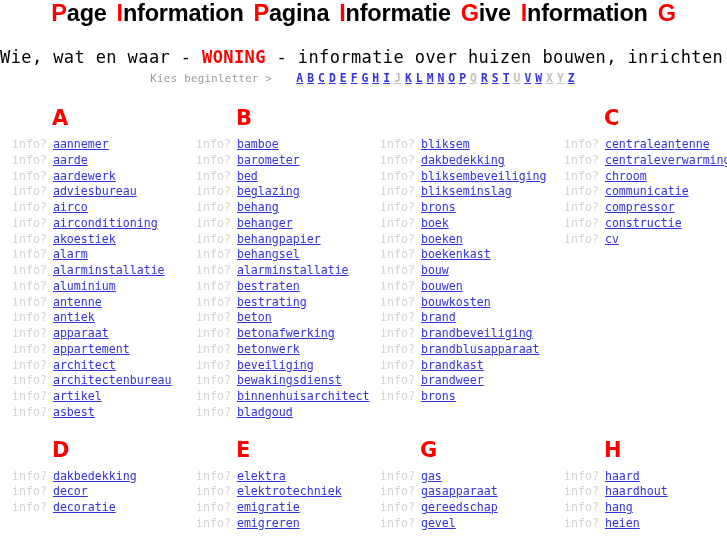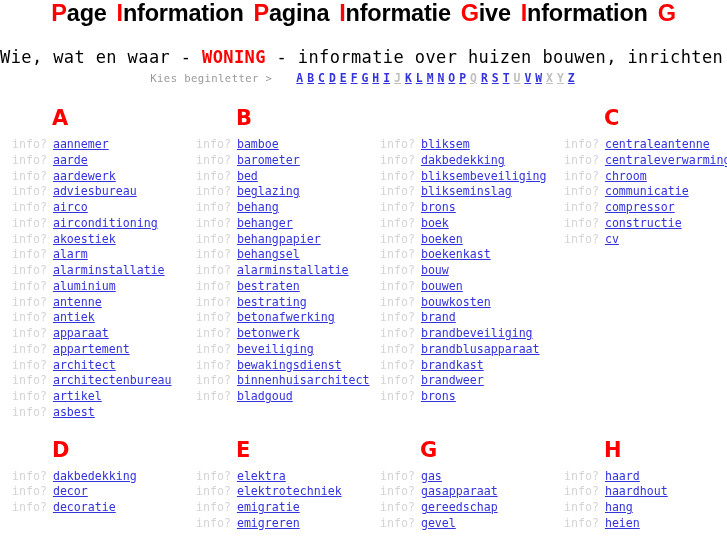--- a/index.html
+++ b/index.html
@@ -152,20 +152,21 @@
           <div class="entry"><span class="info">info?</span><span class="term">barometer</span></div>
           <div class="entry"><span class="info">info?</span><span class="term">bed</span></div>
           <div class="entry"><span class="info">info?</span><span class="term">beglazing</span></div>
           <div class="entry"><span class="info">info?</span><span class="term">behang</span></div>
           <div class="entry"><span class="info">info?</span><span class="term">behanger</span></div>
           <div class="entry"><span class="info">info?</span><span class="term">behangpapier</span></div>
           <div class="entry"><span class="info">info?</span><span class="term">behangsel</span></div>
           <div class="entry"><span class="info">info?</span><span class="term">alarminstallatie</span></div>
           <div class="entry"><span class="info">info?</span><span class="term">bestraten</span></div>
           <div class="entry"><span class="info">info?</span><span class="term">bestrating</span></div>
+          <div class="entry"><span class="info">info?</span><span class="term">beton</span></div>
           <div class="entry"><span class="info">info?</span><span class="term">betonafwerking</span></div>
           <div class="entry"><span class="info">info?</span><span class="term">betonwerk</span></div>
           <div class="entry"><span class="info">info?</span><span class="term">beveiliging</span></div>
           <div class="entry"><span class="info">info?</span><span class="term">bewakingsdienst</span></div>
           <div class="entry"><span class="info">info?</span><span class="term">binnenhuisarchitect</span></div>
           <div class="entry"><span class="info">info?</span><span class="term">bladgoud</span></div>
         </div>
         <div class="col">
           <div class="col-letter blank">&nbsp;</div>
           <div class="entry"><span class="info">info?</span><span class="term">bliksem</span></div>

